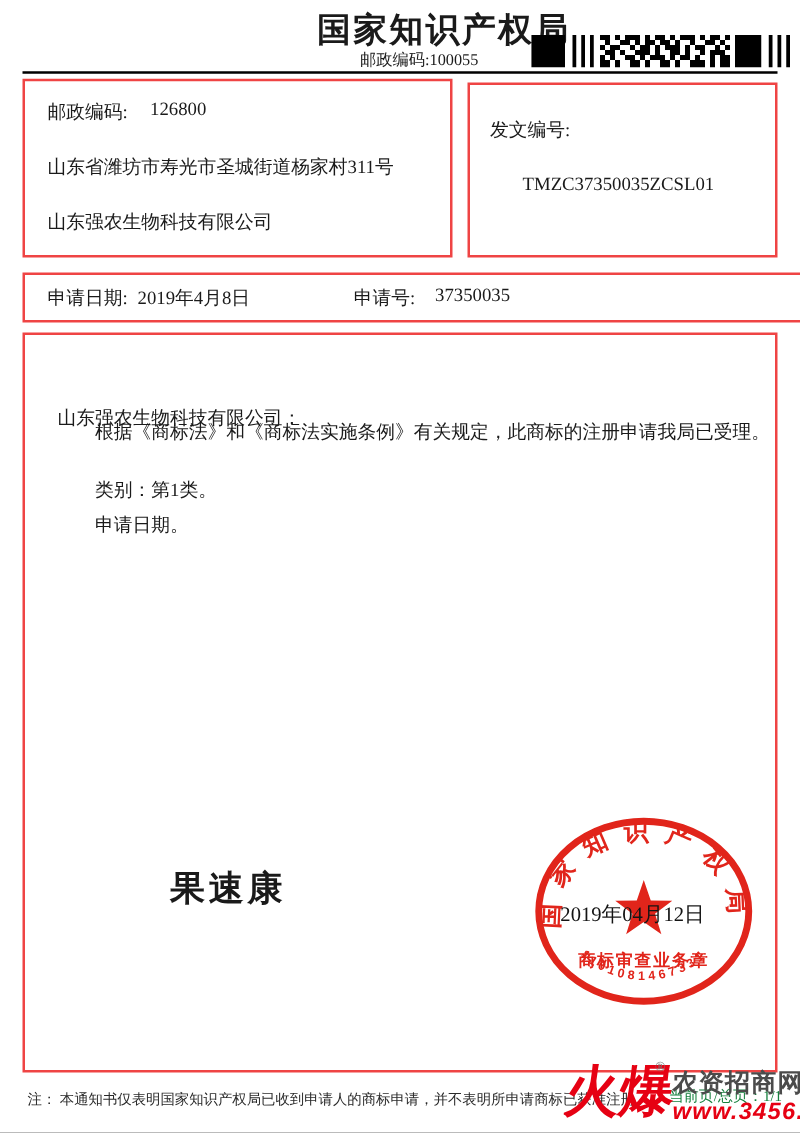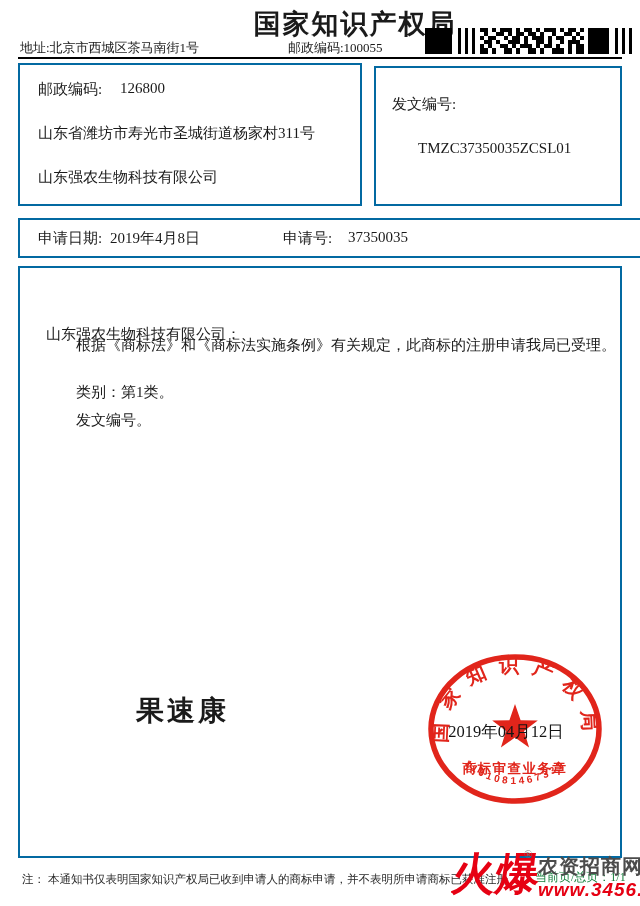--- a/index.html
+++ b/index.html
@@ -2,21 +2,21 @@
 <html><head>
 <meta charset="utf-8">
 <style>
   html,body{margin:0;padding:0;background:#888;}
   .page{
     position:relative;width:640px;height:906px;background:#ffffff;
     font-family:"Liberation Serif","DejaVu Serif",serif;color:#1a1a1a;
     overflow:hidden;margin:0 auto;
   }
   .abs{position:absolute;white-space:nowrap;}
-  .box{position:absolute;border:2px solid #0369a1;background:transparent;}
+  .box{position:absolute;border:2px solid #ef4444;background:transparent;}
   .org-title{font-size:27px;font-weight:700;letter-spacing:2px;}
   .addr-line{font-size:13px;}
   .hline{position:absolute;background:#000;height:2px;}
   .label15{font-size:15px;}
   .notice-title{font-size:18px;font-weight:600;letter-spacing:3px;}
   .body-text{font-size:15px;}
   .trademark{font-size:28px;font-weight:700;letter-spacing:3px;
     font-family:"Liberation Sans","DejaVu Sans",sans-serif;}
   .foot-note{font-size:11.5px;color:#2a2a2a;z-index:1;}
   .page-indicator{font-size:12px;color:#15803d;z-index:1;}
@@ -29,21 +29,20 @@
   .wm-url{font-size:19px;font-weight:800;font-style:italic;color:#e60113;z-index:3;
     font-family:"Liberation Sans","DejaVu Sans",sans-serif;letter-spacing:1px;}
   svg{display:block;}
 </style>
 </head>
 <body>
 
 <div class="page">
 
   <div class="abs org-title" style="left:355px;top:6px;transform:translateX(-50%);">国家知识产权局</div>
-  <div class="abs addr-line" style="left:20px;top:39px;">地址:北京市西城区茶马南街1号</div>
   <div class="abs addr-line" style="left:288px;top:39px;">邮政编码:100055</div>
 
   <div class="abs" style="left:425px;top:28px;">
     <svg width="212" height="26" viewBox="0 0 212 26">
       <rect x="0" y="0" width="27" height="26" fill="#000"></rect>
       <rect x="33" y="0" width="3" height="26" fill="#000"></rect>
       <rect x="40" y="0" width="3" height="26" fill="#000"></rect>
       <rect x="47" y="0" width="3" height="26" fill="#000"></rect>
       <g fill="#000">
         <rect x="55" y="0" width="8" height="4"></rect>
@@ -128,21 +127,21 @@
     <span class="abs label15" style="left:18px;top:9px;">申请日期:</span>
     <span class="abs label15" style="left:90px;top:9px;">2019年4月8日</span>
     <span class="abs label15" style="left:263px;top:9px;">申请号:</span>
     <span class="abs label15" style="left:328px;top:9px;">37350035</span>
   </div>
 
   <div class="box" style="left:18px;top:266px;width:600px;height:588px;">
     <div class="abs body-text" style="left:26px;top:57px;">山东强农生物科技有限公司：</div>
     <div class="abs body-text" style="left:56px;top:68px;">根据《商标法》和《商标法实施条例》有关规定，此商标的注册申请我局已受理。</div>
     <div class="abs body-text" style="left:56px;top:115px;">类别：第1类。</div>
-    <div class="abs body-text" style="left:56px;top:143px;">发文编号。</div>
+    <div class="abs body-text" style="left:56px;top:143px;">申请日期。</div>
     <div class="abs trademark" style="left:116px;top:424px;">果速康</div>
   </div>
 
   <div class="abs" style="left:424px;top:650px;z-index:1;">
     <svg width="184" height="158" viewBox="0 0 184 158">
       <defs>
         <path id="sealTopArc" d="M 24 88.9 A 68 57 0 1 1 158 88.9" fill="none"></path>
         <path id="sealBottomArc" d="M 39 112.9 A 66 55 0 0 0 143 112.9" fill="none"></path>
       </defs>
       <ellipse cx="91" cy="79" rx="84" ry="72" fill="none" stroke="#e1251b" stroke-width="5.5"></ellipse>

